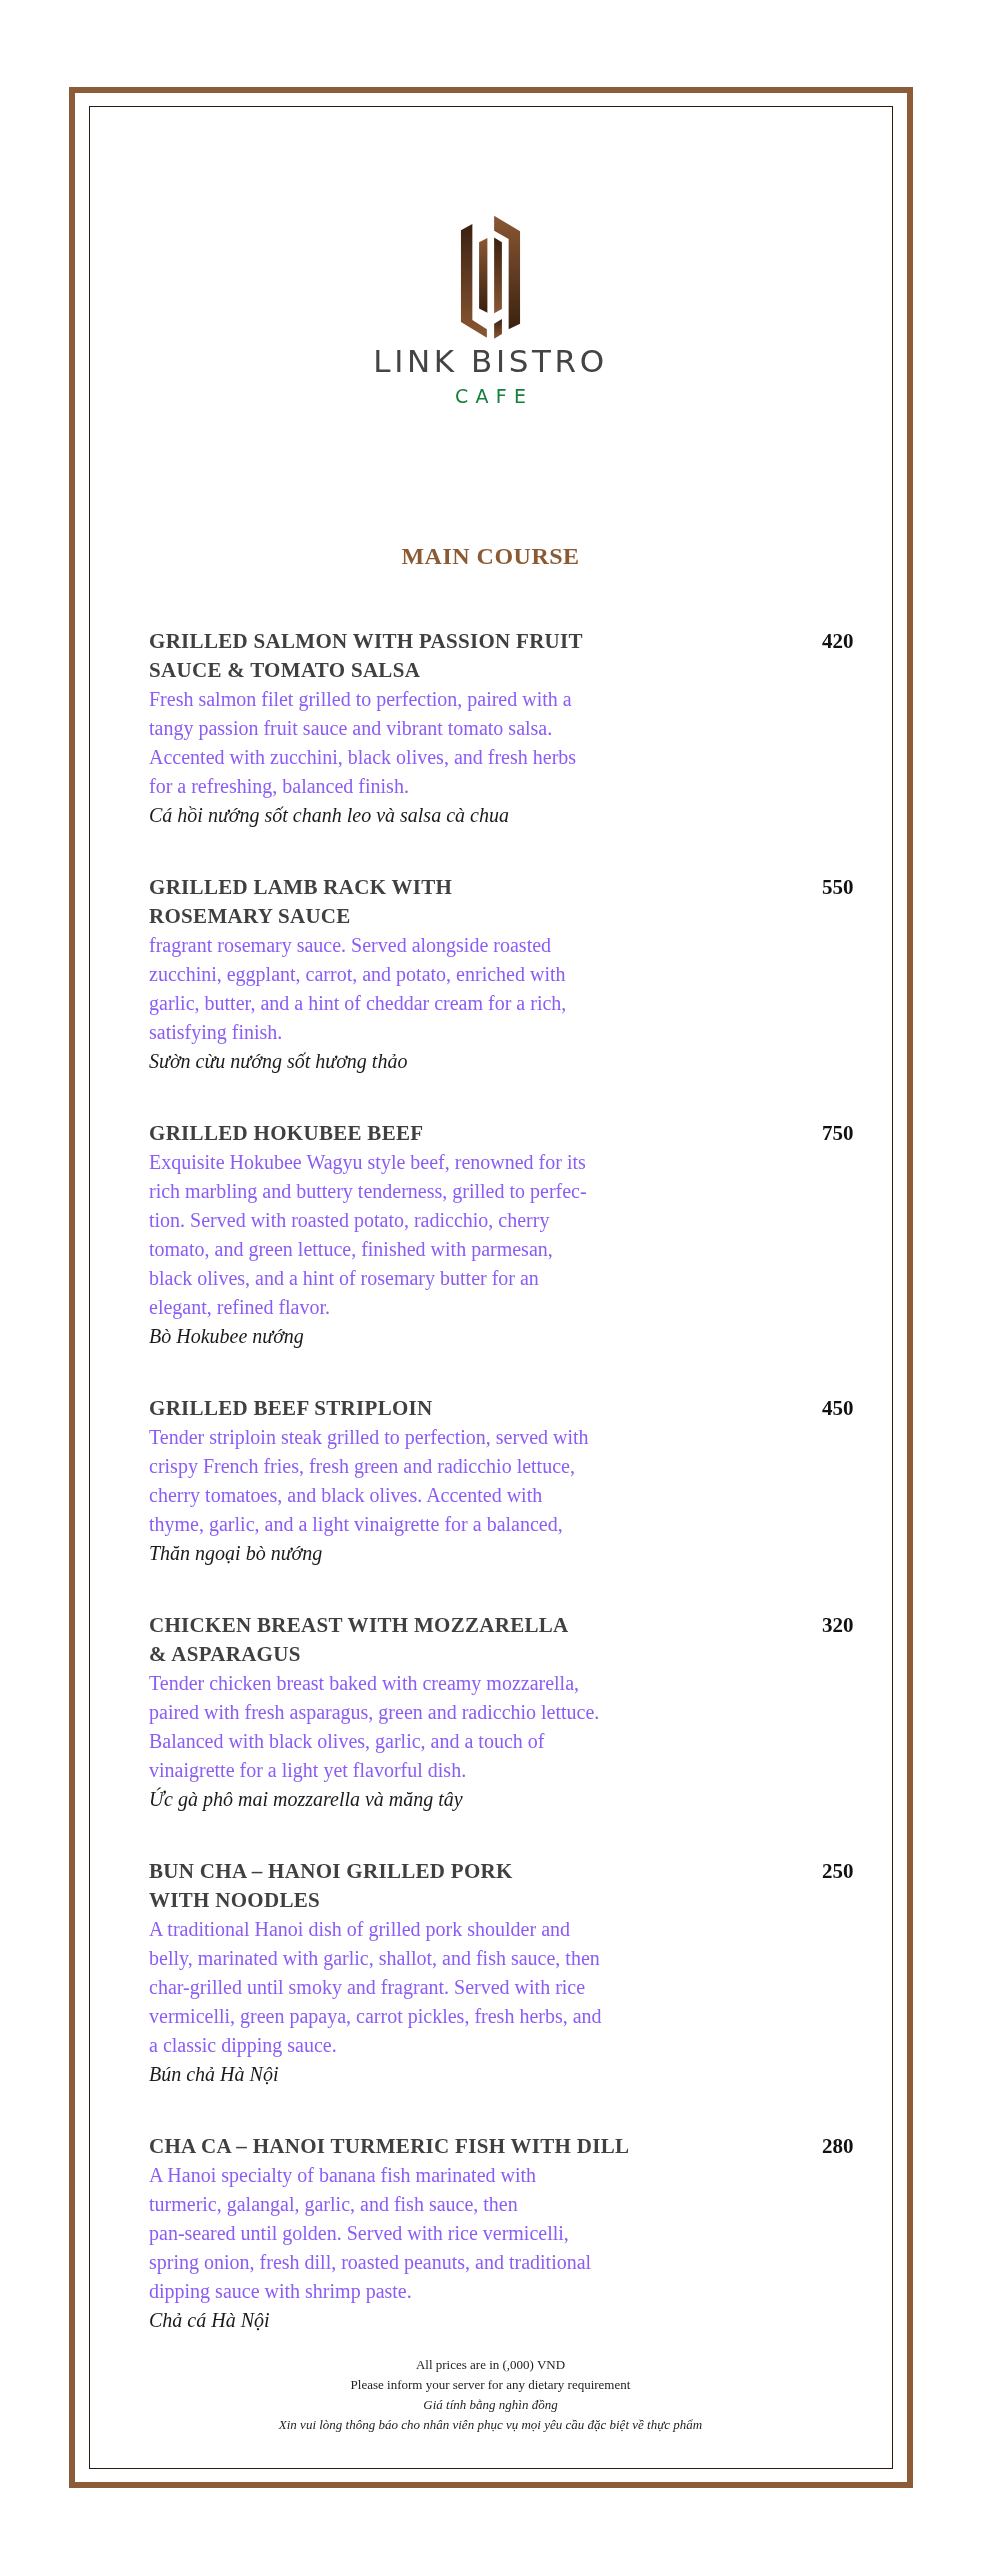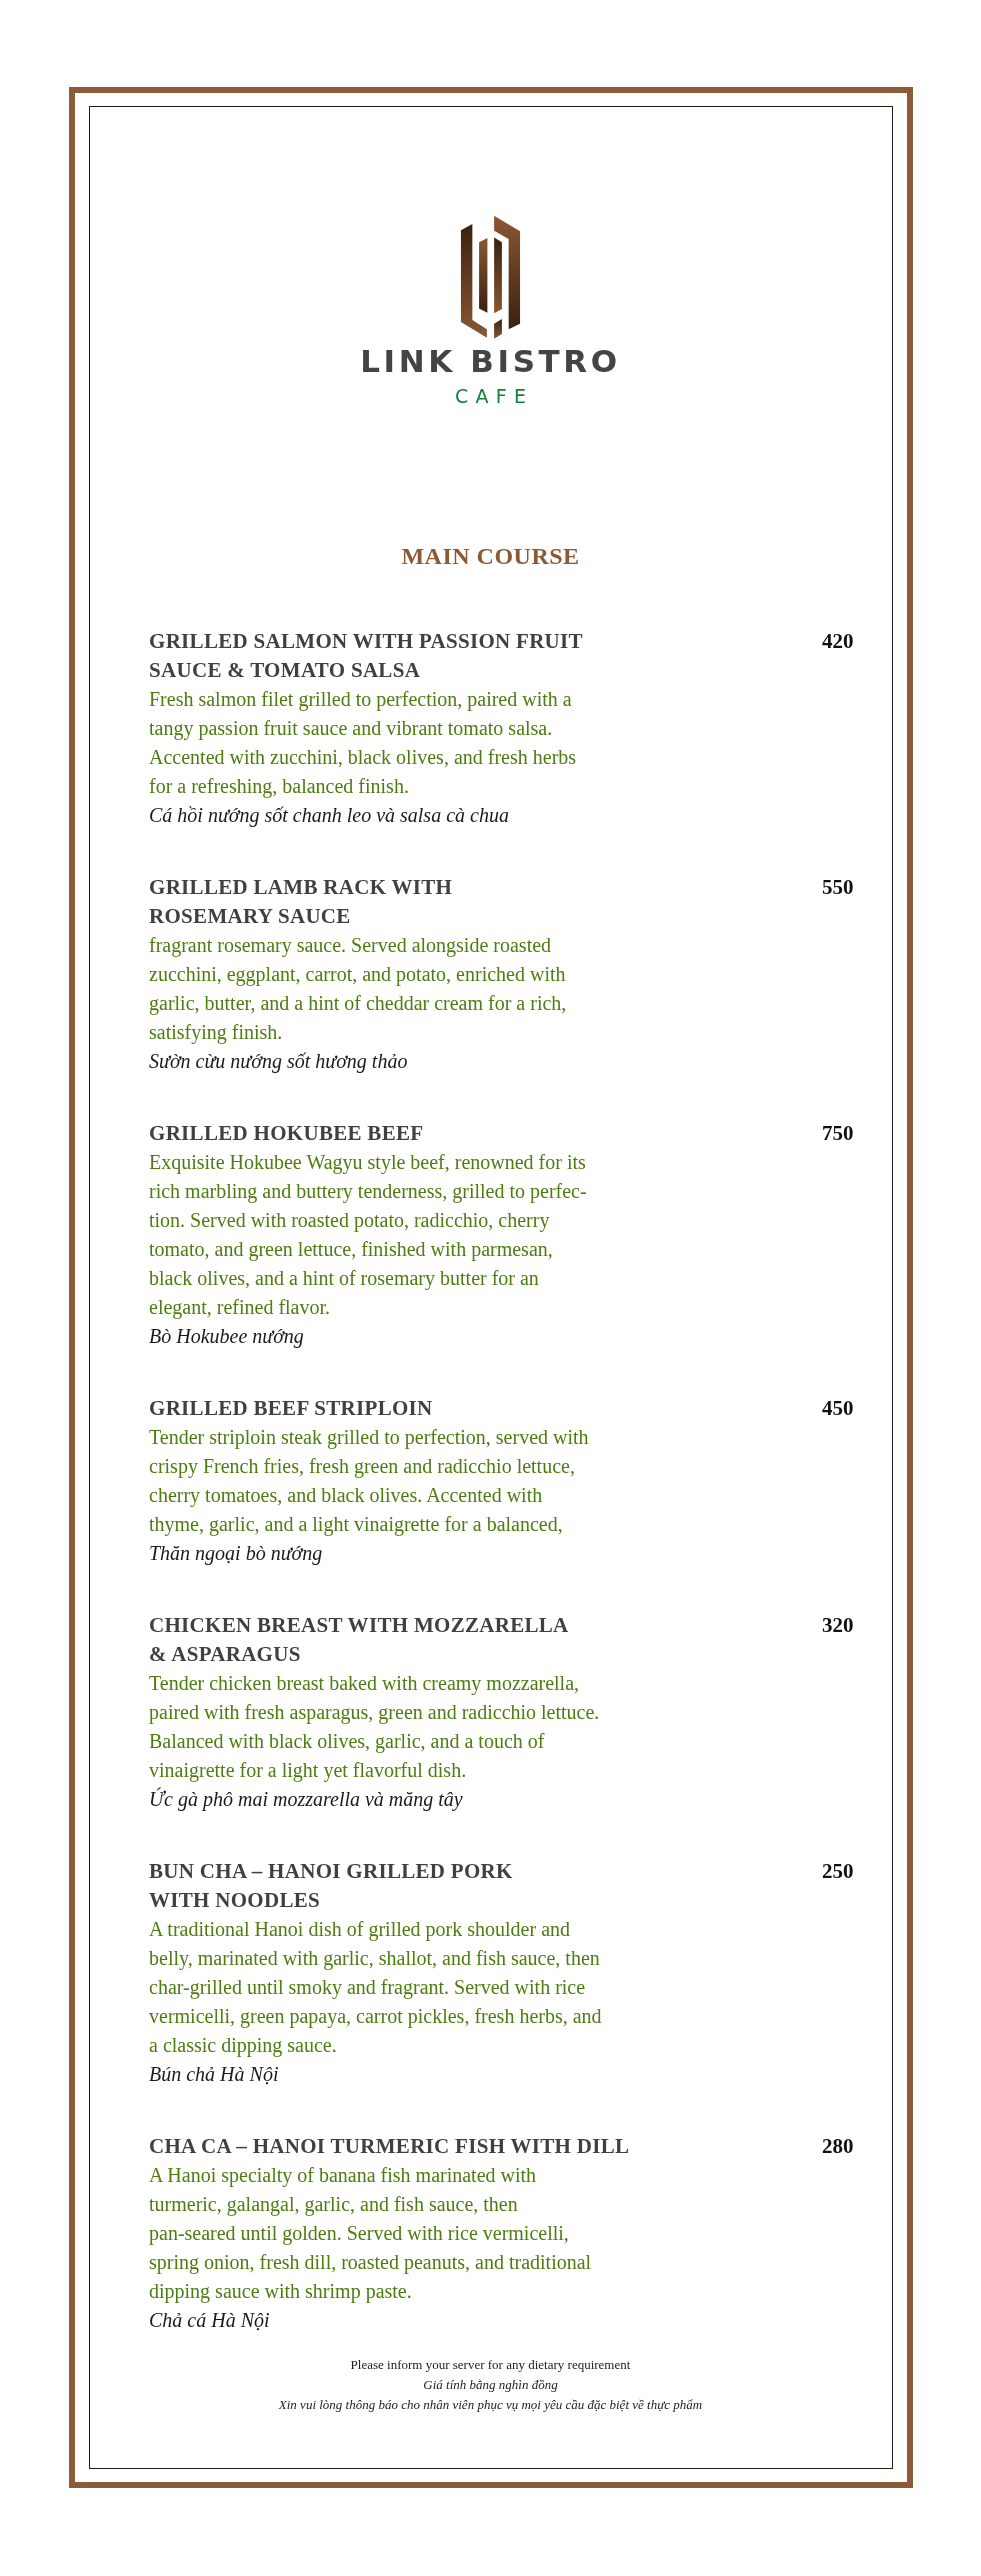--- a/index.html
+++ b/index.html
@@ -46,21 +46,21 @@
     width: 73px;
     height: 140px;
   }
   .logo-name {
     position: absolute;
     left: 0;
     width: 981px;
     top: 343px;
     text-align: center;
     font-family: "DejaVu Sans", "Liberation Sans", sans-serif;
-    font-weight: bold;
+    font-weight: normal;
     font-size: 31px;
     letter-spacing: 3.6px;
     color: #444446;
     line-height: 36px;
   }
   .logo-sub {
     position: absolute;
     left: 0;
     width: 981px;
     top: 385px;
@@ -113,21 +113,21 @@
     font-weight: bold;
     font-size: 21px;
     line-height: 29px;
     color: #111111;
   }
   .item-desc {
     width: 519px;
     font-family: "Liberation Serif", "DejaVu Serif", serif;
     font-size: 20px;
     line-height: 29px;
-    color: #4d7c0f;
+    color: #8b5cf6;
   }
   .item-desc div {
     white-space: nowrap;
   }
   .item-vn {
     font-family: "Liberation Serif", "DejaVu Serif", serif;
     font-style: italic;
     font-size: 20px;
     line-height: 29px;
     color: #1a1a1a;
@@ -287,17 +287,18 @@
       <div>pan-seared until golden. Served with rice vermicelli,</div>
       <div>spring onion, fresh dill, roasted peanuts, and traditional</div>
       <div>dipping sauce with shrimp paste.</div>
     </div>
     <div class="item-vn">Chả cá Hà Nội</div>
   </div>
 
 </div>
 
 <div class="footer">
+  <div>All prices are in (,000) VND</div>
   <div>Please inform your server for any dietary requirement</div>
   <div class="vn">Giá tính bằng nghìn đồng</div>
   <div class="vn">Xin vui lòng thông báo cho nhân viên phục vụ mọi yêu cầu đặc biệt về thực phẩm</div>
 </div>
 
 
 </body></html>

